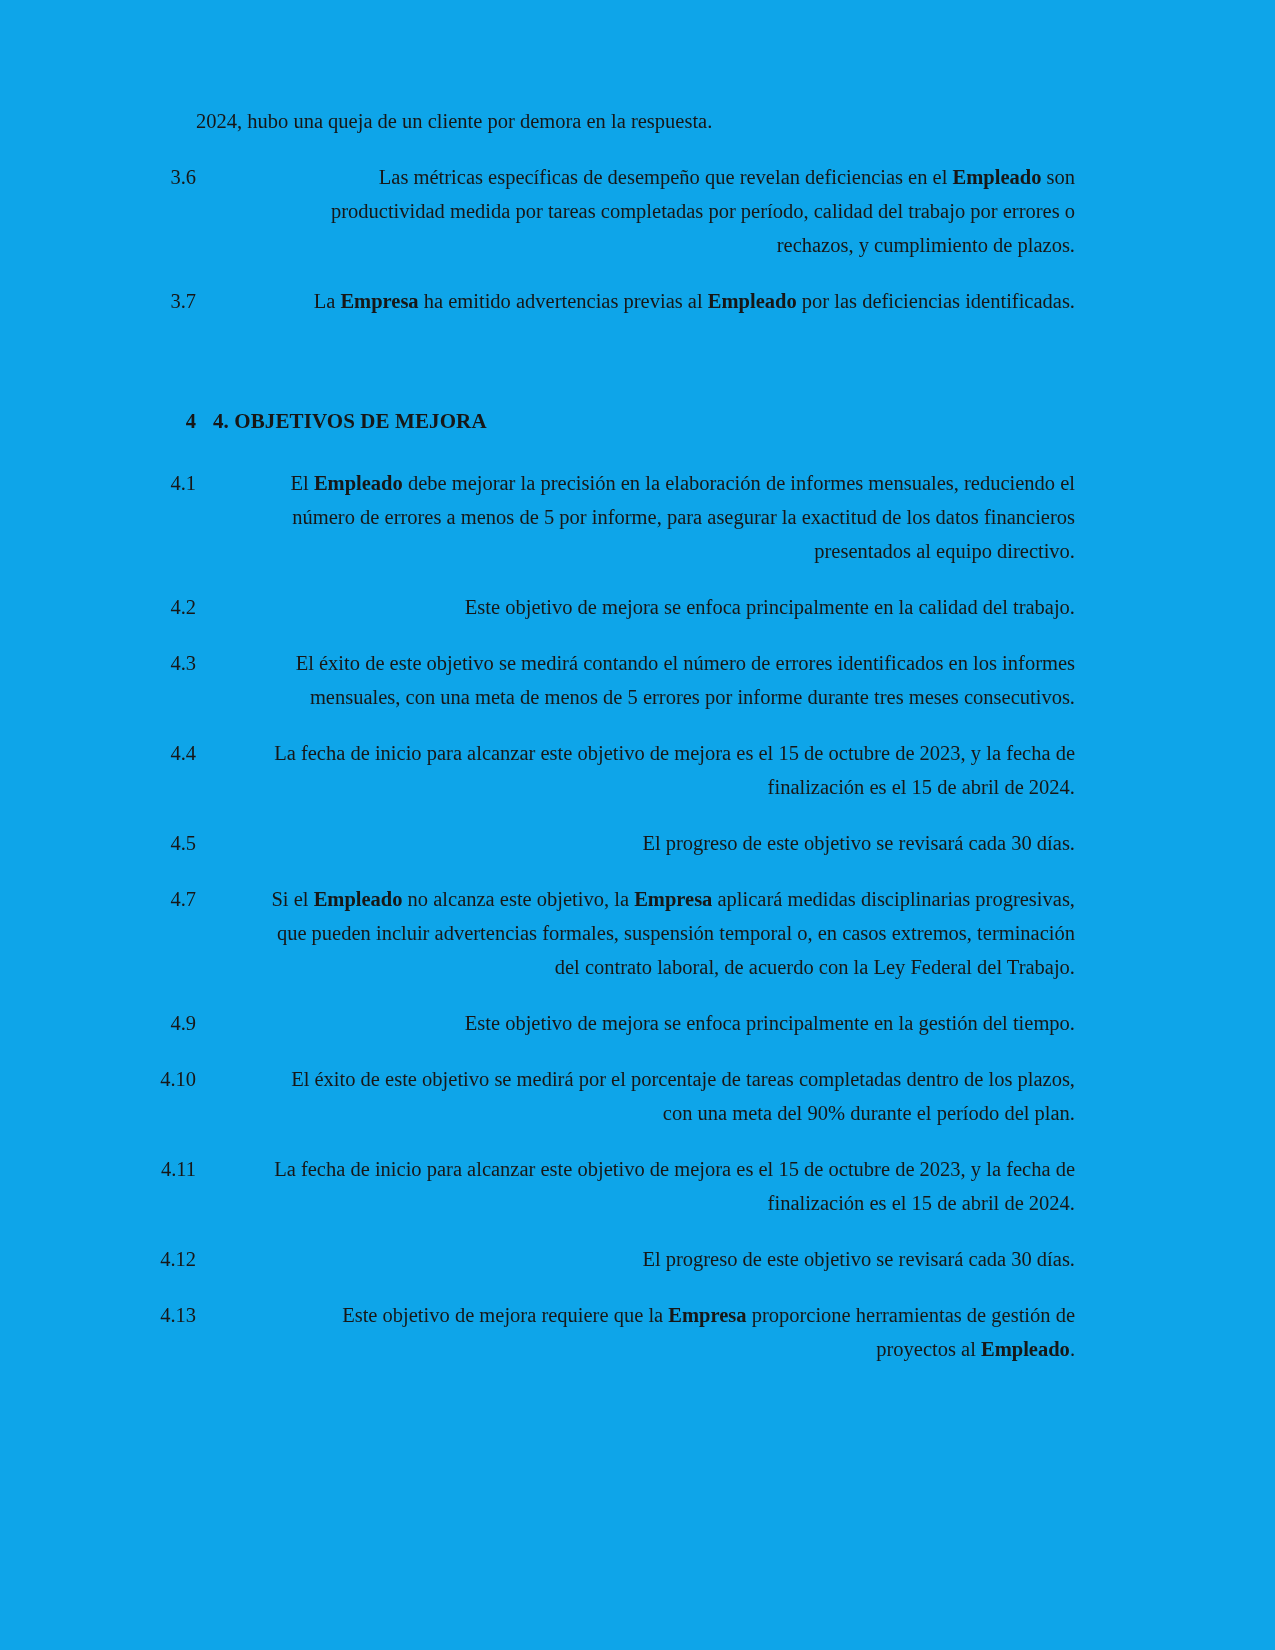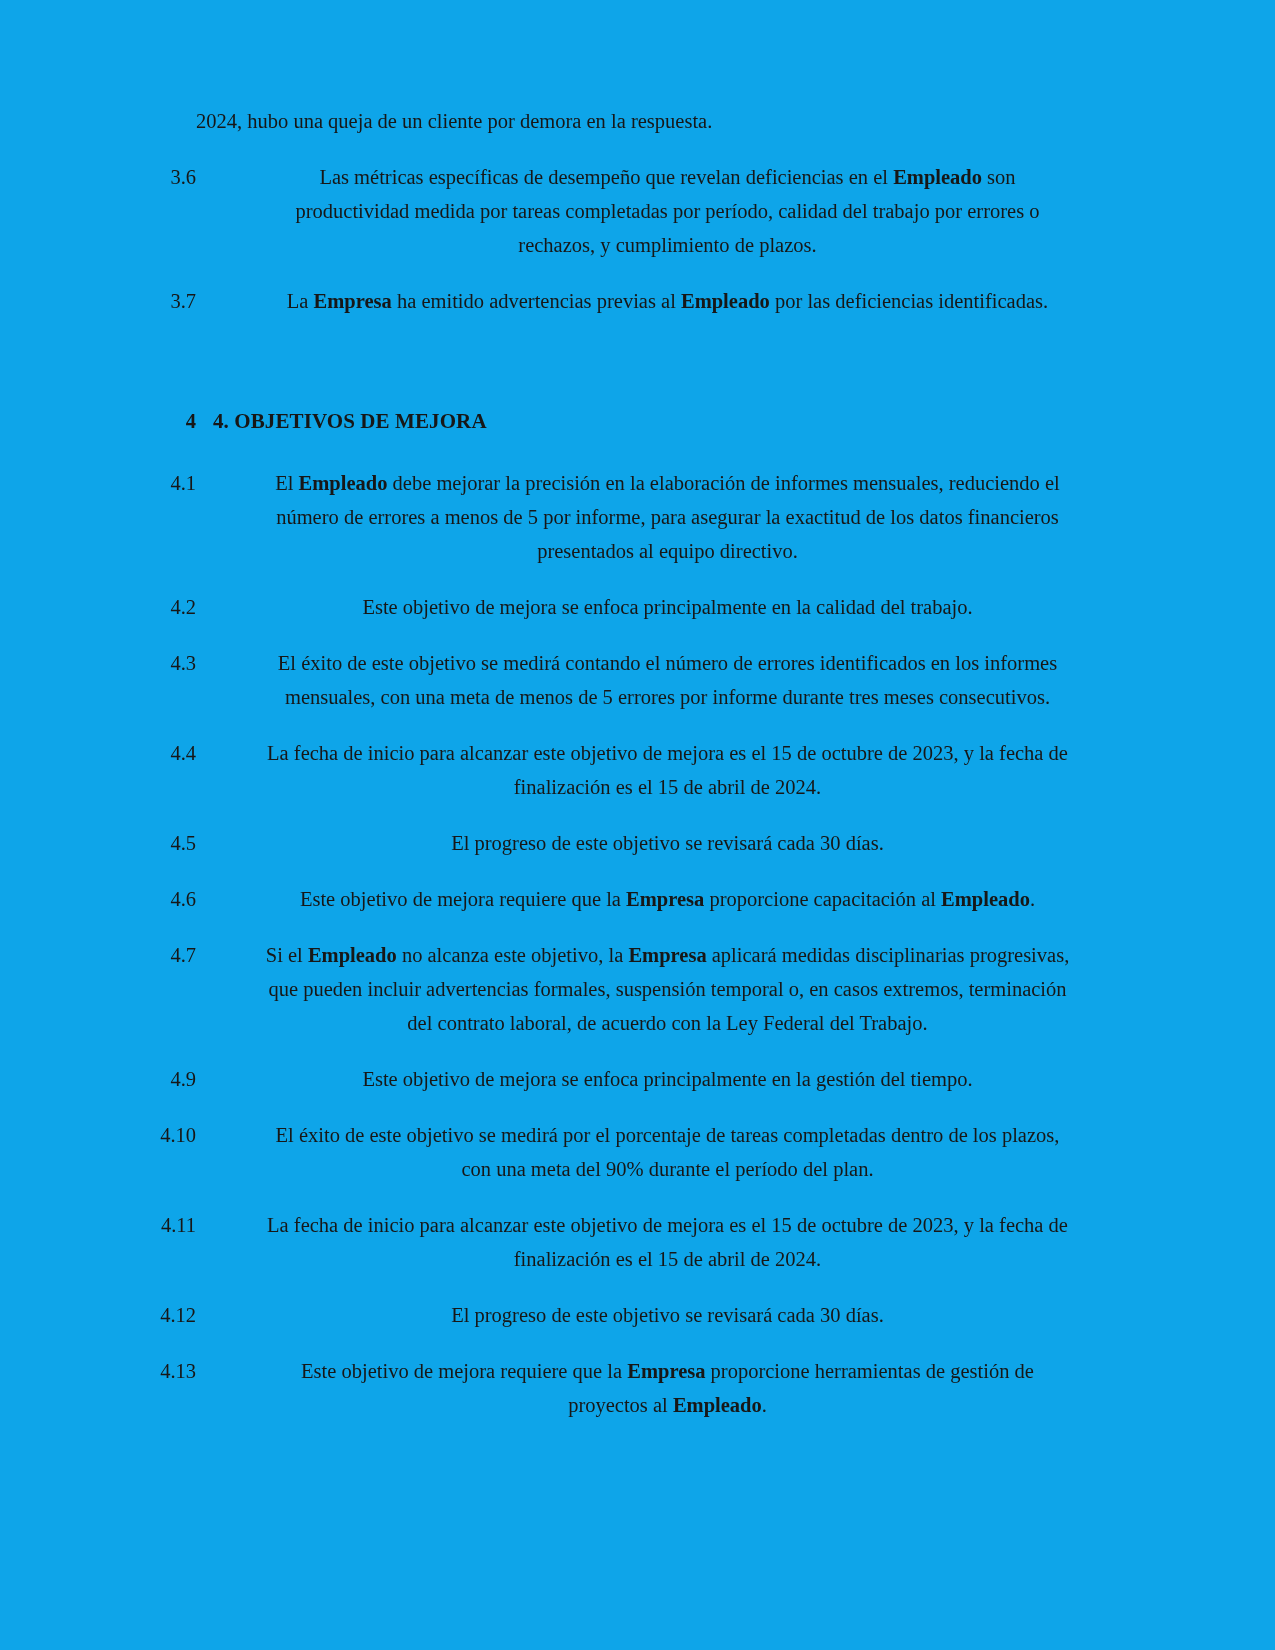--- a/index.html
+++ b/index.html
@@ -48,21 +48,21 @@
     padding-right: 0;
     font-size: 20.5px;
     line-height: 34px;
     white-space: nowrap;
   }
   .clause-text {
     flex: 1 1 auto;
     padding-left: 17px;
     font-size: 20.5px;
     line-height: 34px;
-    text-align: center;
+    text-align: right;
   }
   .clause-text b,
   .heading-text b { font-weight: 700; }
 
   
   .heading {
     display: flex;
     align-items: flex-start;
     margin: 62px 0 0 0;
   }
@@ -128,24 +128,20 @@
         </div>
         <div class="clause">
           <div class="clause-num">4.4</div>
           <div class="clause-text"><span>La fecha de inicio para alcanzar este objetivo de mejora es el 15 de octubre de 2023, y la fecha de finalización es el 15 de abril de 2024.</span></div>
         </div>
         <div class="clause">
           <div class="clause-num">4.5</div>
           <div class="clause-text"><span>El progreso de este objetivo se revisará cada 30 días.</span></div>
         </div>
         <div class="clause">
-          <div class="clause-num">4.6</div>
-          <div class="clause-text"><span>Este objetivo de mejora requiere que la </span><b>Empresa</b><span> proporcione capacitación al </span><b>Empleado</b><span>.</span></div>
-        </div>
-        <div class="clause">
           <div class="clause-num">4.7</div>
           <div class="clause-text"><span>Si el </span><b>Empleado</b><span> no alcanza este objetivo, la </span><b>Empresa</b><span> aplicará medidas disciplinarias progresivas, que pueden incluir advertencias formales, suspensión temporal o, en casos extremos, terminación del contrato laboral, de acuerdo con la Ley Federal del Trabajo.</span></div>
         </div>
         <div class="clause">
           <div class="clause-num">4.9</div>
           <div class="clause-text"><span>Este objetivo de mejora se enfoca principalmente en la gestión del tiempo.</span></div>
         </div>
         <div class="clause">
           <div class="clause-num">4.10</div>
           <div class="clause-text"><span>El éxito de este objetivo se medirá por el porcentaje de tareas completadas dentro de los plazos, con una meta del 90% durante el período del plan.</span></div>

